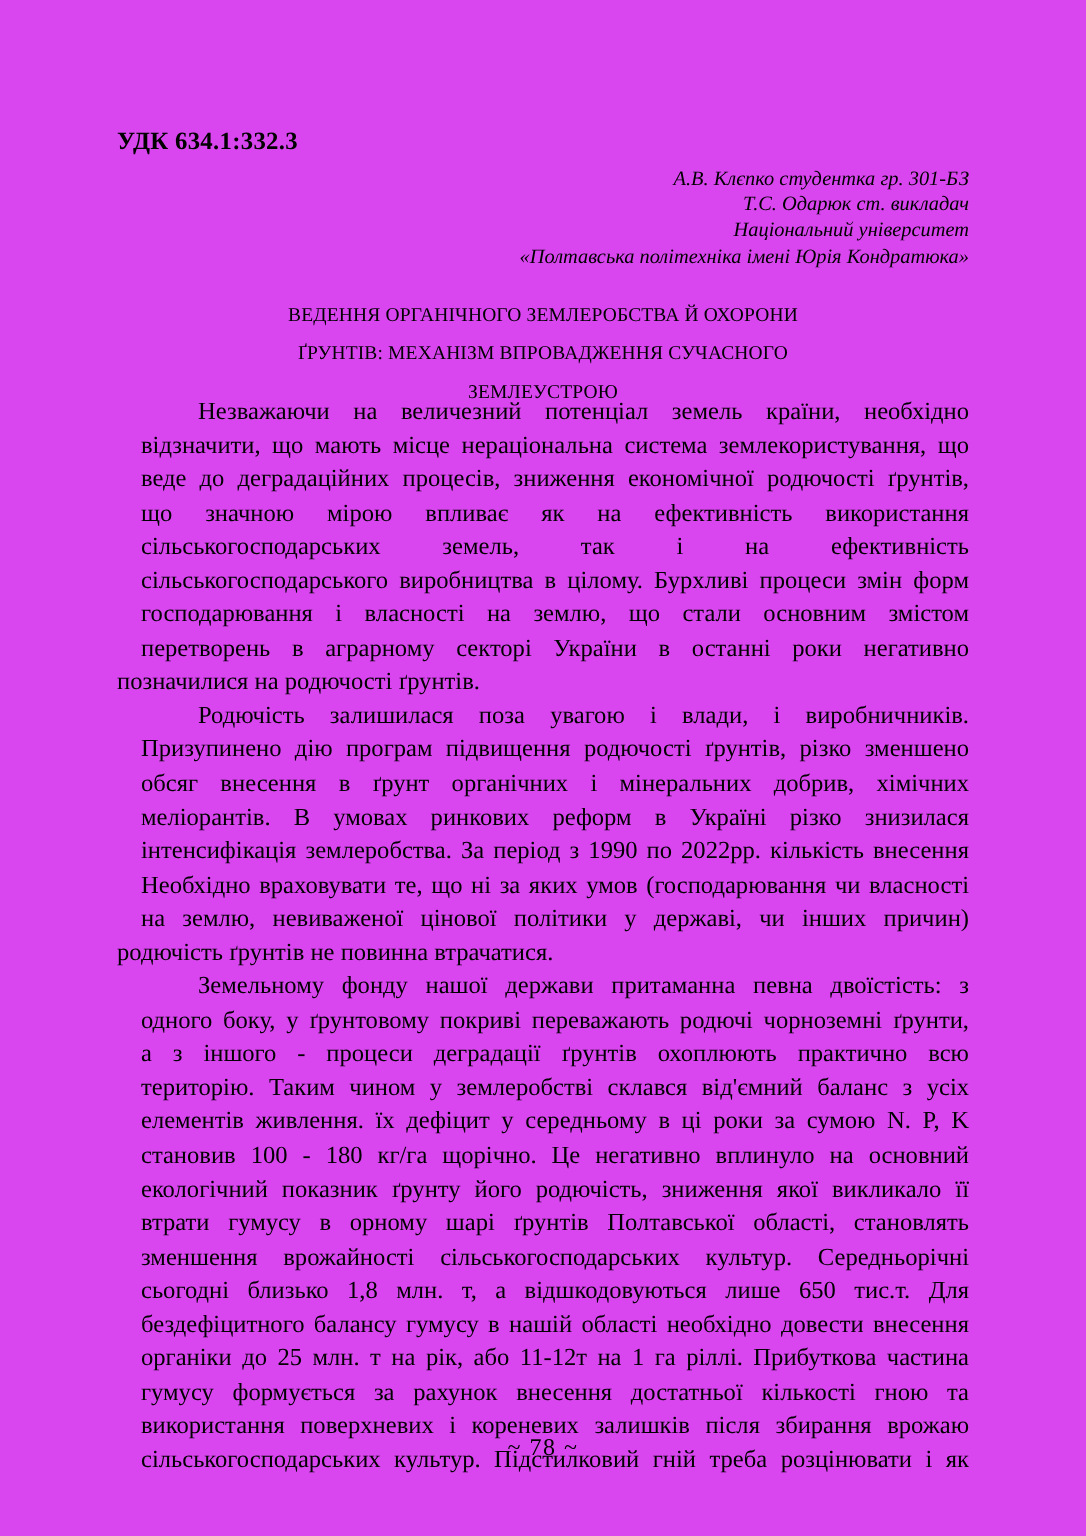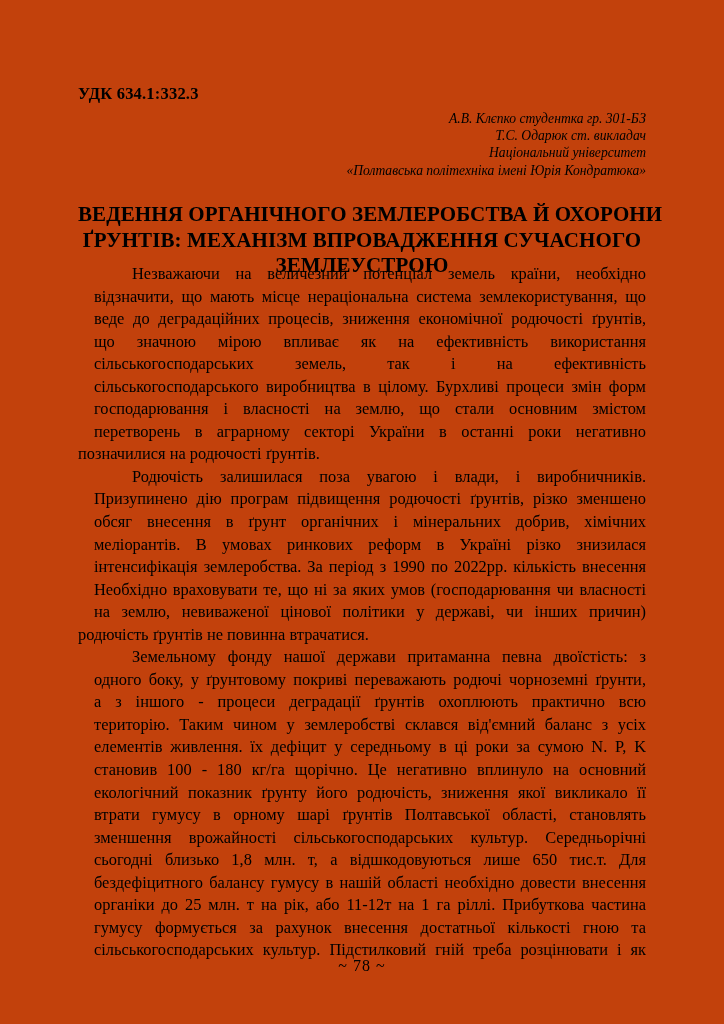--- a/index.html
+++ b/index.html
@@ -16,21 +16,21 @@
     color: #000000;
     overflow: hidden;
   }
 
   .page {
     position: absolute;
     left: 0;
     top: 0;
     width: 724px;
     height: 1024px;
-    background: #c2410c;
+    background: #d946ef;
   }
 
   
   .udk {
     position: absolute;
     left: 78px;
     top: 84px;
     font-size: 16.5px;
     font-weight: bold;
     letter-spacing: 0.2px;
@@ -52,22 +52,22 @@
     white-space: nowrap;
   }
 
   
   .title {
     position: absolute;
     left: 78px;
     top: 188px;
     width: 568px;
     text-align: center;
-    font-size: 21px;
-    font-weight: bold;
+    font-size: 13px;
+    font-weight: normal;
     line-height: 25.5px;
     letter-spacing: 0.1px;
   }
   .title .tline {
     display: block;
     white-space: nowrap;
   }
 
   
   .body-text {
@@ -164,20 +164,21 @@
       <span class="pline j">територію. Таким чином у землеробстві склався від'ємний баланс з усіх</span>
       <span class="pline j">елементів живлення. їх дефіцит у середньому в ці роки за сумою N. P, K</span>
       <span class="pline j">становив 100 - 180 кг/га щорічно. Це негативно вплинуло на основний</span>
       <span class="pline j">екологічний показник ґрунту його родючість, зниження якої викликало її</span>
       <span class="pline j">втрати гумусу в орному шарі ґрунтів Полтавської області, становлять</span>
       <span class="pline j">зменшення врожайності сільськогосподарських культур. Середньорічні</span>
       <span class="pline j">сьогодні близько 1,8 млн. т, а відшкодовуються лише 650 тис.т. Для</span>
       <span class="pline j">бездефіцитного балансу гумусу в нашій області необхідно довести внесення</span>
       <span class="pline j">органіки до 25 млн. т на рік, або 11-12т на 1 га ріллі. Прибуткова частина</span>
       <span class="pline j">гумусу формується за рахунок внесення достатньої кількості гною та</span>
+      <span class="pline j">використання поверхневих і кореневих залишків після збирання врожаю</span>
       <span class="pline j">сільськогосподарських культур. Підстилковий гній треба розцінювати і як</span>
     </p>
 
   </div>
 
   <div class="footer">~ 78 ~</div>
 
 </div>
 
 </body></html>

